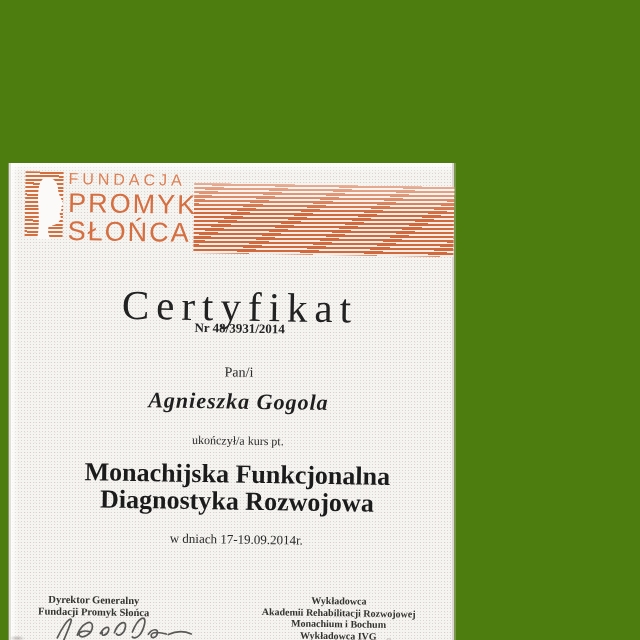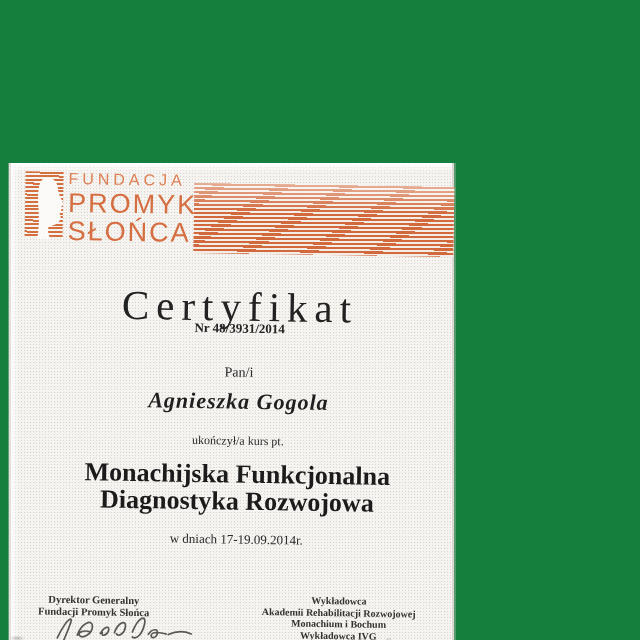--- a/index.html
+++ b/index.html
@@ -1,21 +1,21 @@
 <!DOCTYPE html>
 <html><head>
 <meta charset="utf-8">
 <style>
   html,body{margin:0;padding:0;}
   body{
     width:640px;height:640px;overflow:hidden;position:relative;
     background:#ffffff;
     font-family:"Liberation Serif", serif;
   }
-  .canvas{position:absolute;inset:0;background:#15803d;}
+  .canvas{position:absolute;inset:0;background:#4d7c0f;}
   
   .page{
     position:absolute;left:9px;top:163px;width:441px;height:477px;
     background-color:#f6f4f1;
     background-image:
       radial-gradient(rgba(152,142,134,.30) .6px, transparent .95px),
       radial-gradient(rgba(152,142,134,.18) .6px, transparent .95px);
     background-size:3px 3px,5px 5px;
     background-position:0 0,1.5px 2px;
     border-left:2px solid #e3dfda;

